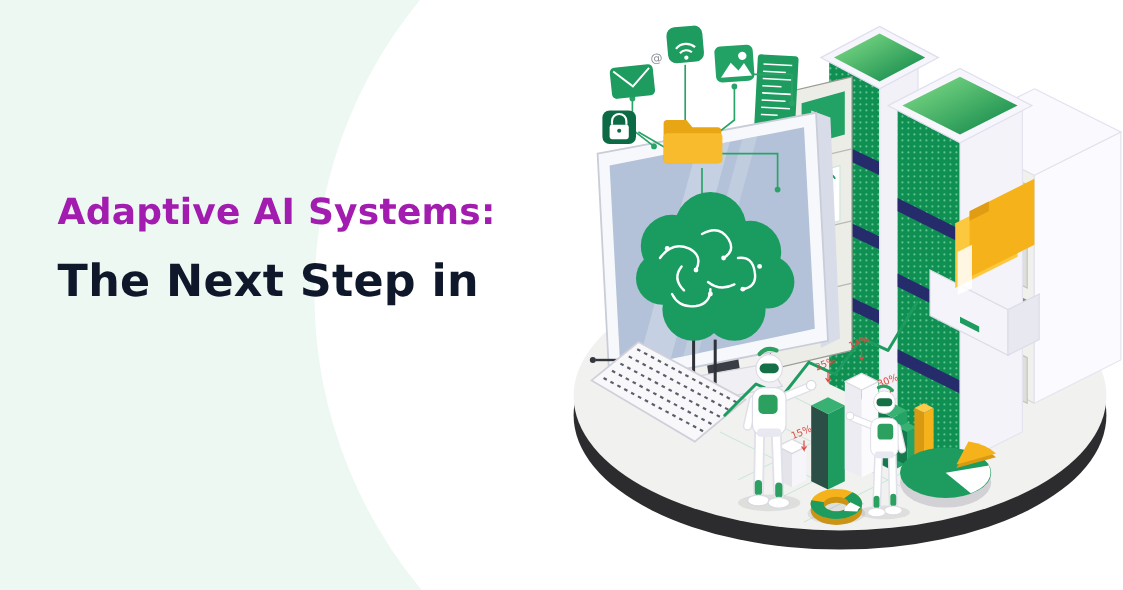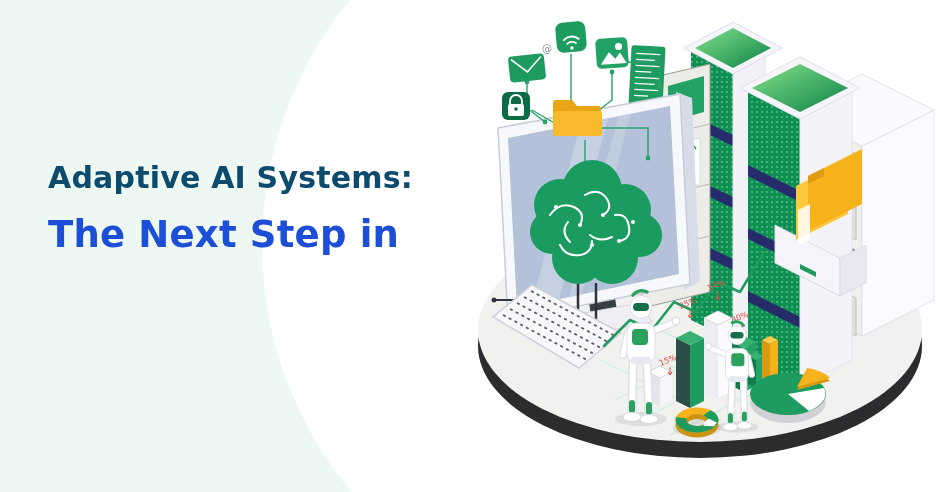--- a/index.html
+++ b/index.html
@@ -6,25 +6,25 @@
   .stage{
     position:relative;width:936px;height:492px;overflow:hidden;
     background:#edf8f3;font-family:"DejaVu Sans","Liberation Sans",sans-serif;
   }
   .bg-circle{
     position:absolute;left:262px;top:-140px;width:770px;height:770px;
     border-radius:50%;background:#ffffff;
   }
   .headline{position:absolute;left:48px;top:160px;z-index:3;}
   .headline h1{
-    margin:0 0 18px 0;font-size:30px;font-weight:600;color:#0c4a6e;
+    margin:0 0 18px 0;font-size:30px;font-weight:600;color:#a21caf;
     letter-spacing:.2px;
   }
   .headline h2{
-    margin:0 0 14px 0;font-size:37px;font-weight:700;color:#1d4ed8;
+    margin:0 0 14px 0;font-size:37px;font-weight:700;color:#0f172a;
     letter-spacing:.2px;
   }
   .illus{position:absolute;left:0;top:0;z-index:2;}
 </style>
 </head>
 <body>
 
 <div class="stage">
   <div class="bg-circle"></div>
 

